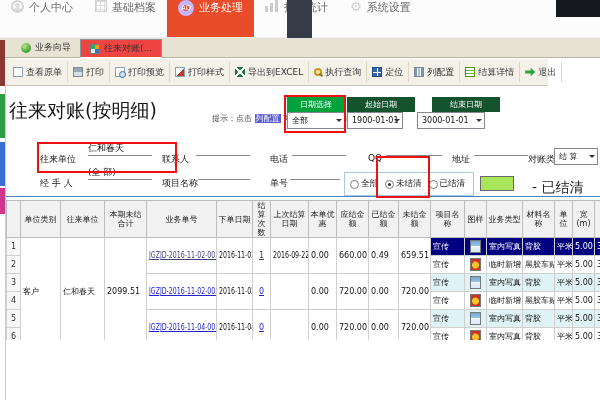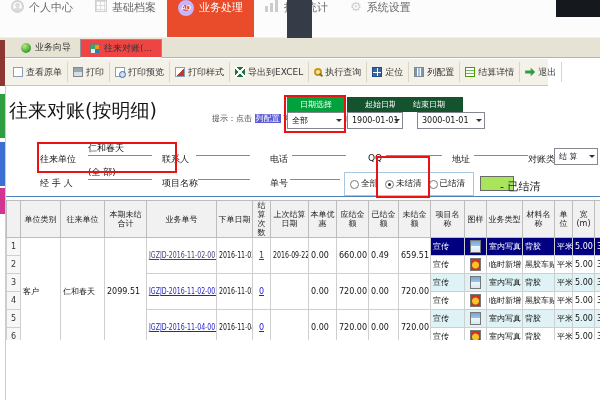--- a/index.html
+++ b/index.html
@@ -57,21 +57,21 @@
 .combo{position:absolute;height:17px;background:#fff;border:1px solid #828790;font-size:8px;line-height:15px;padding:0 11px 0 4px;color:#111;white-space:nowrap;cursor:pointer}
 .combo .arr{position:absolute;right:2px;top:6px;width:0;height:0;border:3px solid transparent;border-top-color:#333}
 
 .flabel{position:absolute;font-size:9px;color:#1a1a1a;white-space:nowrap}
 .uin{position:absolute;height:14px;border-bottom:1px solid #8a8a8a;font-size:9px;color:#111;white-space:nowrap}
 .radio-box{position:absolute;left:344px;top:86px;width:130px;height:24px;border:1px solid #a6c8e0;background:#fff;display:flex;align-items:center;gap:7px;padding-left:5px}
 .radio{display:flex;align-items:center;gap:2px;font-size:8.5px;color:#222;cursor:pointer}
 .rdot{width:9px;height:9px;border:1px solid #7a7a7a;border-radius:50%;background:#fff;position:relative;flex:none}
 .rdot.on-true::after{content:"";position:absolute;inset:2px;background:#2a2a2a;border-radius:50%}
 .legend-swatch{position:absolute;left:480px;top:90px;width:34px;height:15px;background:#a9e55b;border:1px solid #6a6a6a}
-.legend-text{position:absolute;left:500px;top:93px;font-size:11px;color:#222}
+.legend-text{position:absolute;left:532px;top:93px;font-size:14px;color:#222}
 .blueline{position:absolute;left:6px;top:110px;width:594px;height:1px;background:#4f81bd}
 
 .redbox{position:absolute;border:2px solid #ee1111;pointer-events:none;z-index:50}
 
 .grid-wrap{position:absolute;left:6px;top:114px;width:594px;height:140px;overflow:hidden}
 table.grid{border-collapse:collapse;table-layout:fixed;width:612px;font-size:8px;color:#111}
 .grid th{background:#f1f1f1;border:1px solid #bdbdbd;font-weight:normal;font-size:8px;line-height:9px;height:28px;padding:0 1px;text-align:center;color:#222}
 .grid td{border:1px solid #cfcfcf;height:18px;padding:0 2px;overflow:hidden;white-space:nowrap;background:#fff}
 .grid tr.grp td{border-top:1px solid #9e9e9e}
 .grid td.rn{background:#f7f7f7;text-align:center;color:#333}
@@ -178,21 +178,21 @@
     <div class="seg seg-blue"></div>
     <div class="seg seg-magenta"></div>
 
     <div class="page-title">往来对账(按明细)</div>
     <div class="hint"><span>提示：点击 </span><span class="hl">列配置</span><span> 可以隐藏不需要的列</span></div>
 
     <div class="dfh dfh-green" style="left:287px;top:11px;width:58px">日期选择</div>
     <div class="combo" style="left:287px;top:26px;width:58px"><span>全部</span><span class="arr"></span></div>
     <div class="dfh dfh-navy" style="left:347px;top:11px;width:68px">起始日期</div>
     <div class="combo" style="left:347px;top:26px;width:56px"><span>1900-01-01</span><span class="arr"></span></div>
-    <div class="dfh dfh-navy" style="left:395px;top:11px;width:68px">结束日期</div>
+    <div class="dfh dfh-navy" style="left:432px;top:11px;width:68px">结束日期</div>
     <div class="combo" style="left:417px;top:26px;width:68px"><span>3000-01-01</span><span class="arr"></span></div>
 
     <div class="flabel" style="left:40px;top:67px">往来单位</div>
     <div class="uin" style="left:88px;top:56px;width:64px">仁和春天</div>
     <div class="flabel" style="left:162px;top:67px">联系人</div>
     <div class="uin" style="left:196px;top:56px;width:54px"></div>
     <div class="flabel" style="left:270px;top:67px">电话</div>
     <div class="uin" style="left:292px;top:56px;width:54px"></div>
     <div class="flabel" style="left:368px;top:67px">QQ</div>
     <div class="uin" style="left:386px;top:56px;width:56px"></div>

